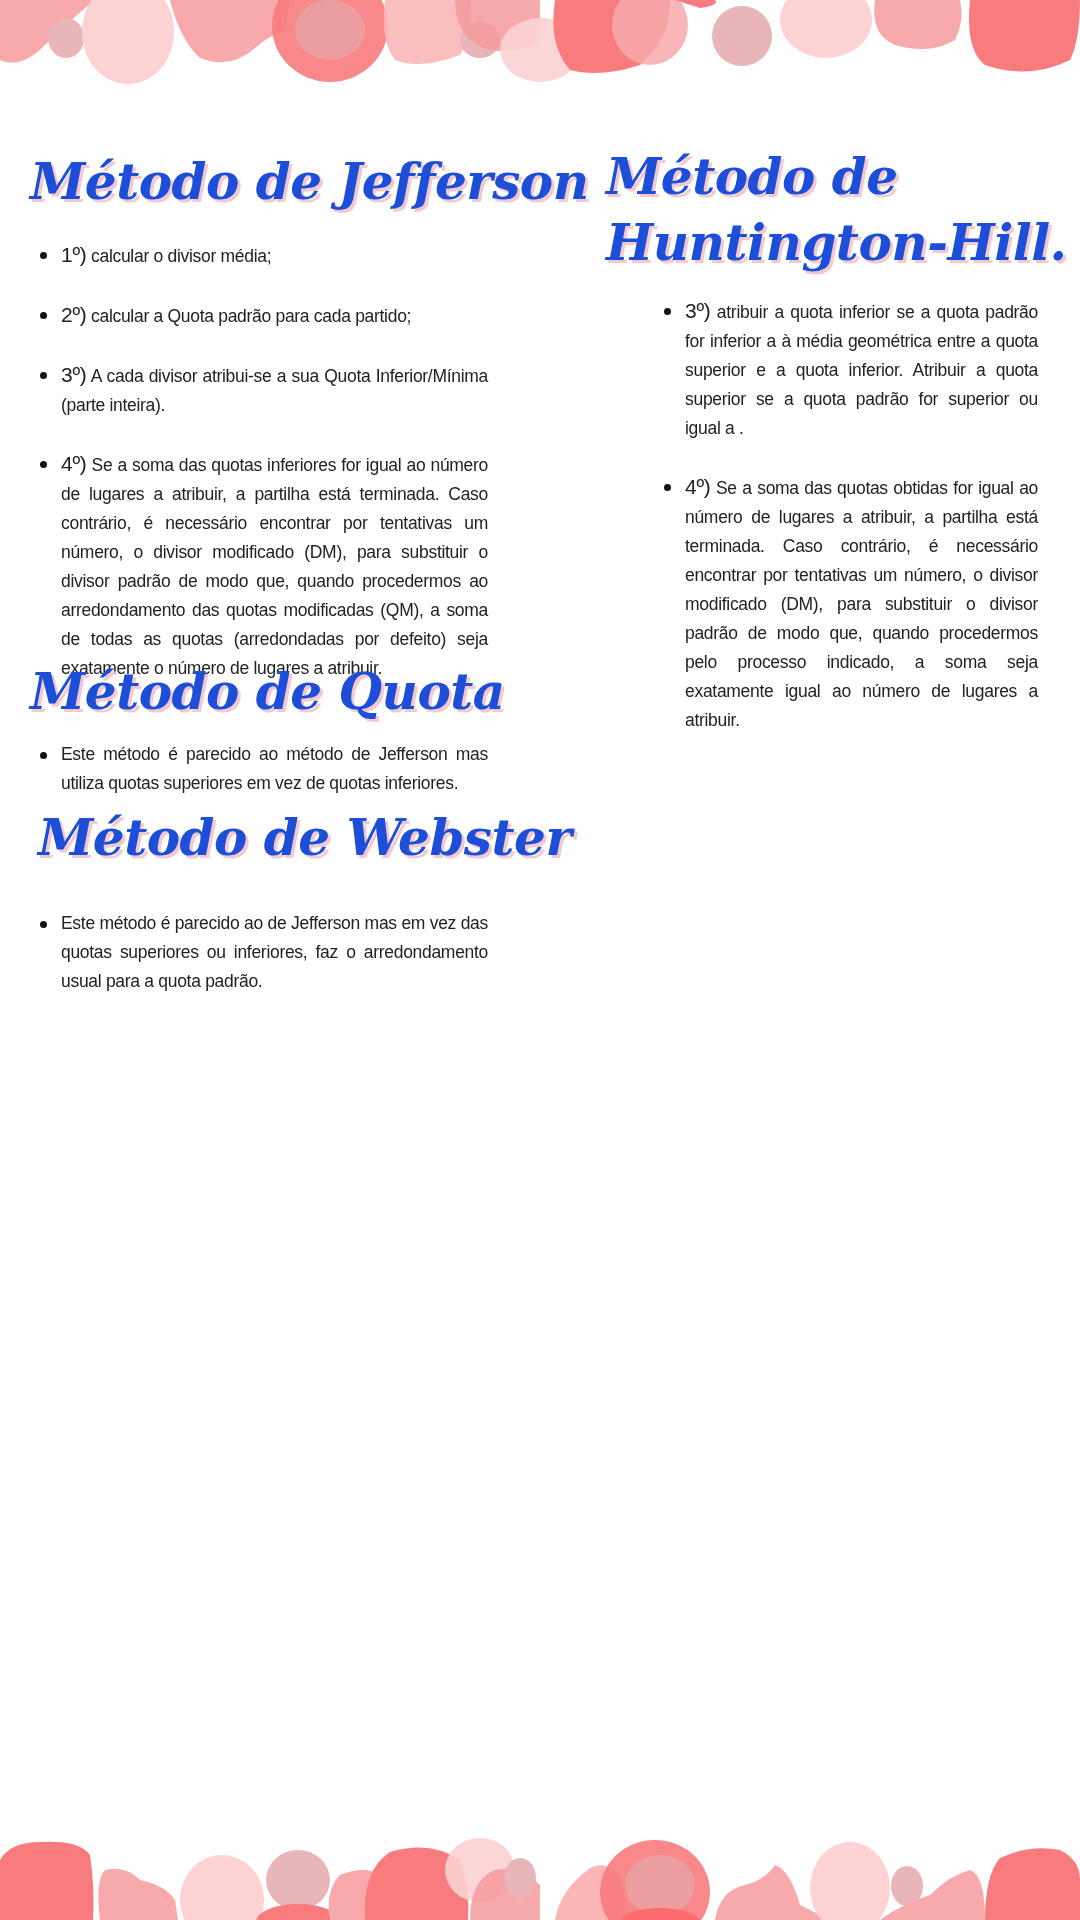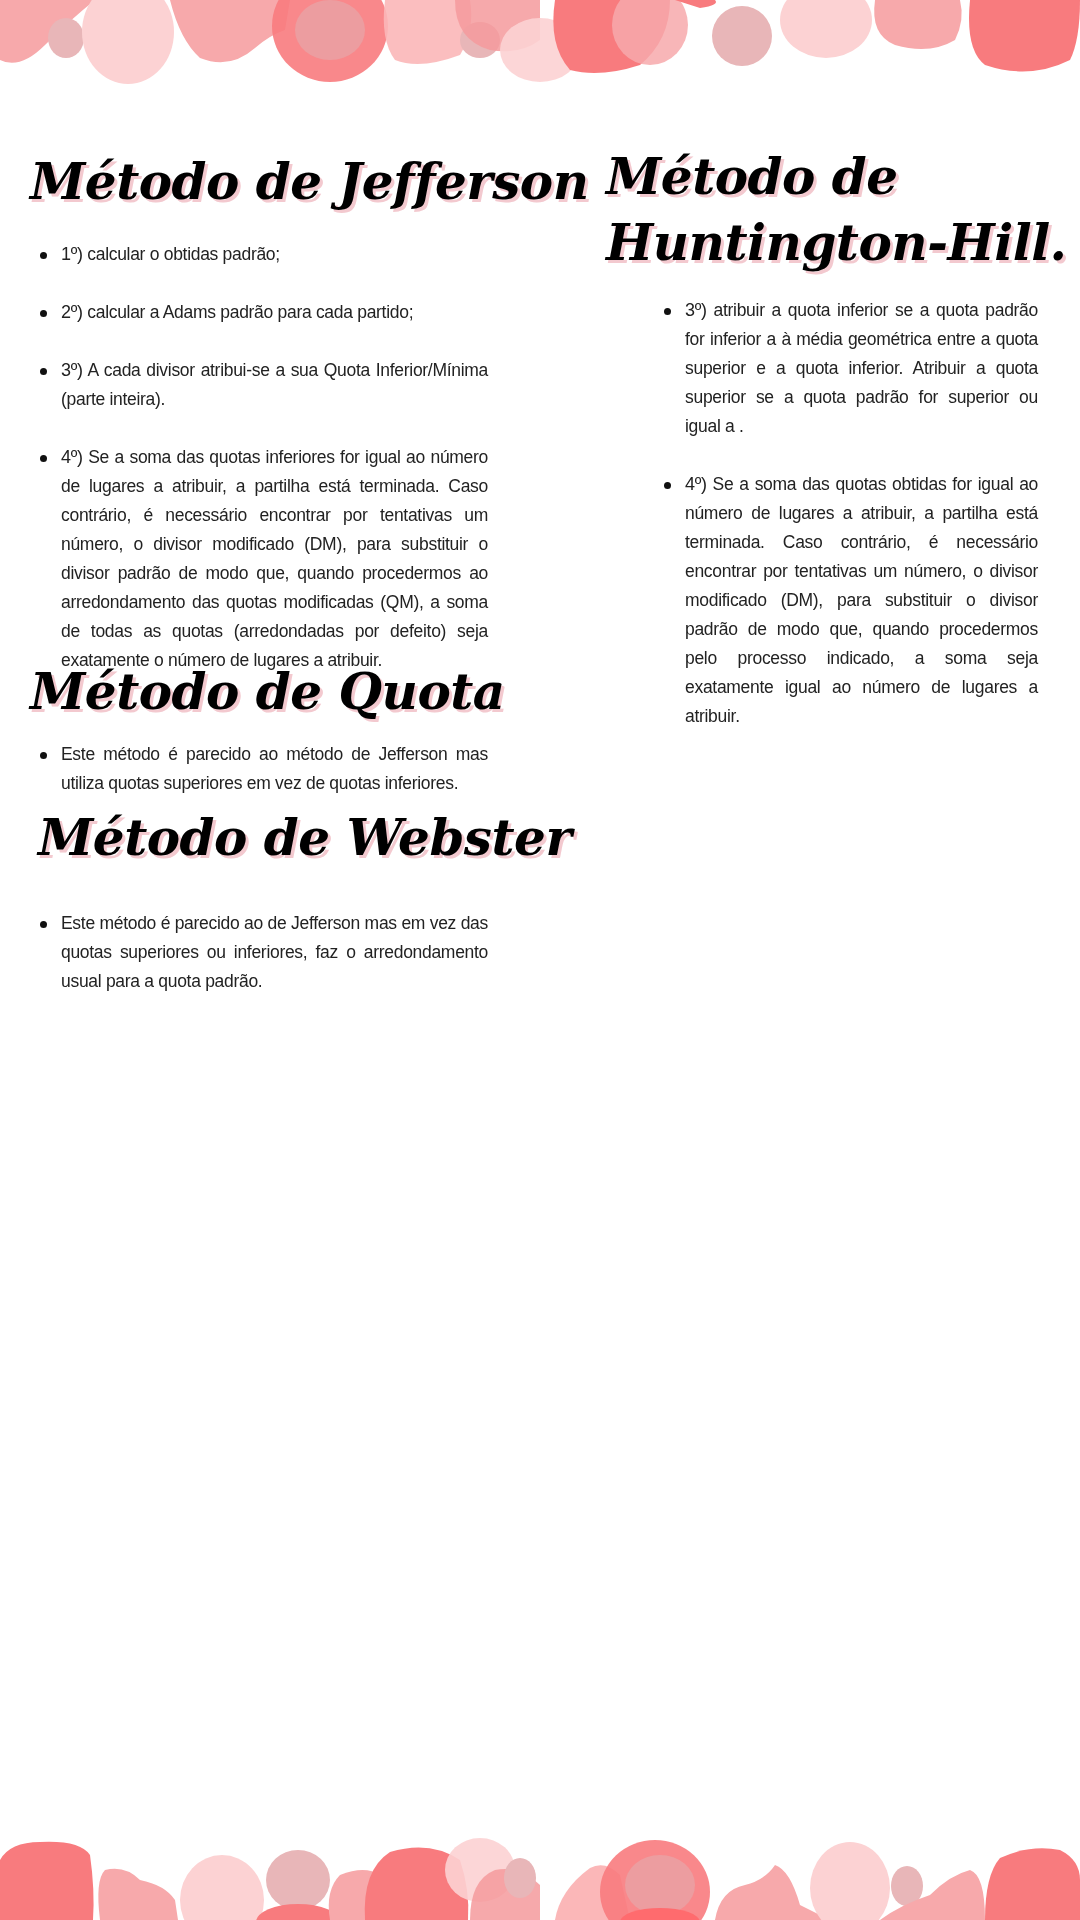--- a/index.html
+++ b/index.html
@@ -32,21 +32,21 @@
     .col-right { left: 606px; width: 432px; }
 
     .heading {
       position: absolute;
       margin: 0;
       font-family: "DejaVu Serif", serif;
       font-style: italic;
       font-weight: bold;
       font-size: 50px;
       line-height: 1.18;
-      color: #000000;
+      color: #1d4ed8;
       letter-spacing: -0.5px;
       text-shadow: 3px 3px 0 #f3c9cf;
       white-space: nowrap;
     }
     .heading.wrap { white-space: normal; }
 
     ul.bullets {
       position: absolute;
       margin: 0;
       padding: 0;
@@ -65,21 +65,21 @@
     ul.bullets li::before {
       content: "";
       position: absolute;
       left: 10px;
       top: 12px;
       width: 7px;
       height: 7px;
       border-radius: 50%;
       background: #111111;
     }
-    .ord { font-size: 18px; margin-top: 28px; }
+    .ord { font-size: 21px; margin-top: 28px; }
   </style>
 </head>
 <body>
 
 <div class="deco deco-top">
   <svg width="1080" height="90" viewBox="0 0 1080 90">
     <path d="M0,0 L0,60 Q20,70 45,45 Q70,20 95,0 Z" fill="#f7a9ab"></path>
     <ellipse cx="66" cy="38" rx="18" ry="20" fill="#e8b6b8"></ellipse>
     <ellipse cx="128" cy="32" rx="46" ry="52" fill="#fcd2d3"></ellipse>
     <path d="M170,0 Q180,40 200,58 Q230,70 255,48 Q270,35 285,30 L290,0 Z" fill="#f7a9ab"></path>
@@ -95,22 +95,22 @@
     <ellipse cx="742" cy="36" rx="30" ry="30" fill="#e8b6b8"></ellipse>
     <ellipse cx="826" cy="20" rx="46" ry="38" fill="#fcd2d3"></ellipse>
     <path d="M875,0 Q870,35 895,45 Q930,55 955,40 Q965,20 960,0 Z" fill="#f7a9ab"></path>
     <path d="M970,0 Q965,50 985,65 Q1030,80 1070,60 Q1080,40 1080,0 Z" fill="#f87b7e"></path>
   </svg>
 </div>
 
 <div class="col col-left">
   <h1 class="heading" style="top:152px;left:0;">Método de Jefferson</h1>
   <ul class="bullets" style="top:240px;left:0;width:458px;">
-    <li style="margin-bottom:29px;"><span class="ord">1º)</span><span> calcular o obtidas padrão;</span></li>
-    <li style="margin-bottom:29px;"><span class="ord">2º)</span><span> calcular a Adams padrão para cada partido;</span></li>
+    <li style="margin-bottom:29px;"><span class="ord">1º)</span><span> calcular o divisor média;</span></li>
+    <li style="margin-bottom:29px;"><span class="ord">2º)</span><span> calcular a Quota padrão para cada partido;</span></li>
     <li style="margin-bottom:29px;"><span class="ord">3º)</span><span> A cada divisor atribui-se a sua Quota Inferior/Mínima (parte inteira).</span></li>
     <li><span class="ord">4º)</span><span> Se a soma das quotas inferiores for igual ao número de lugares a atribuir, a partilha está terminada. Caso contrário, é necessário encontrar por tentativas um número, o divisor modificado (DM), para substituir o divisor padrão de modo que, quando procedermos ao arredondamento das quotas modificadas (QM), a soma de todas as quotas (arredondadas por defeito) seja exatamente o número de lugares a atribuir.</span></li>
   </ul>
 
   <h1 class="heading" style="top:662px;left:0;">Método de Quota</h1>
   <ul class="bullets" style="top:740px;left:0;width:458px;">
     <li>Este método é parecido ao método de Jefferson mas utiliza quotas superiores em vez de quotas inferiores.</li>
   </ul>
 
   <h1 class="heading" style="top:808px;left:8px;">Método de Webster</h1>

